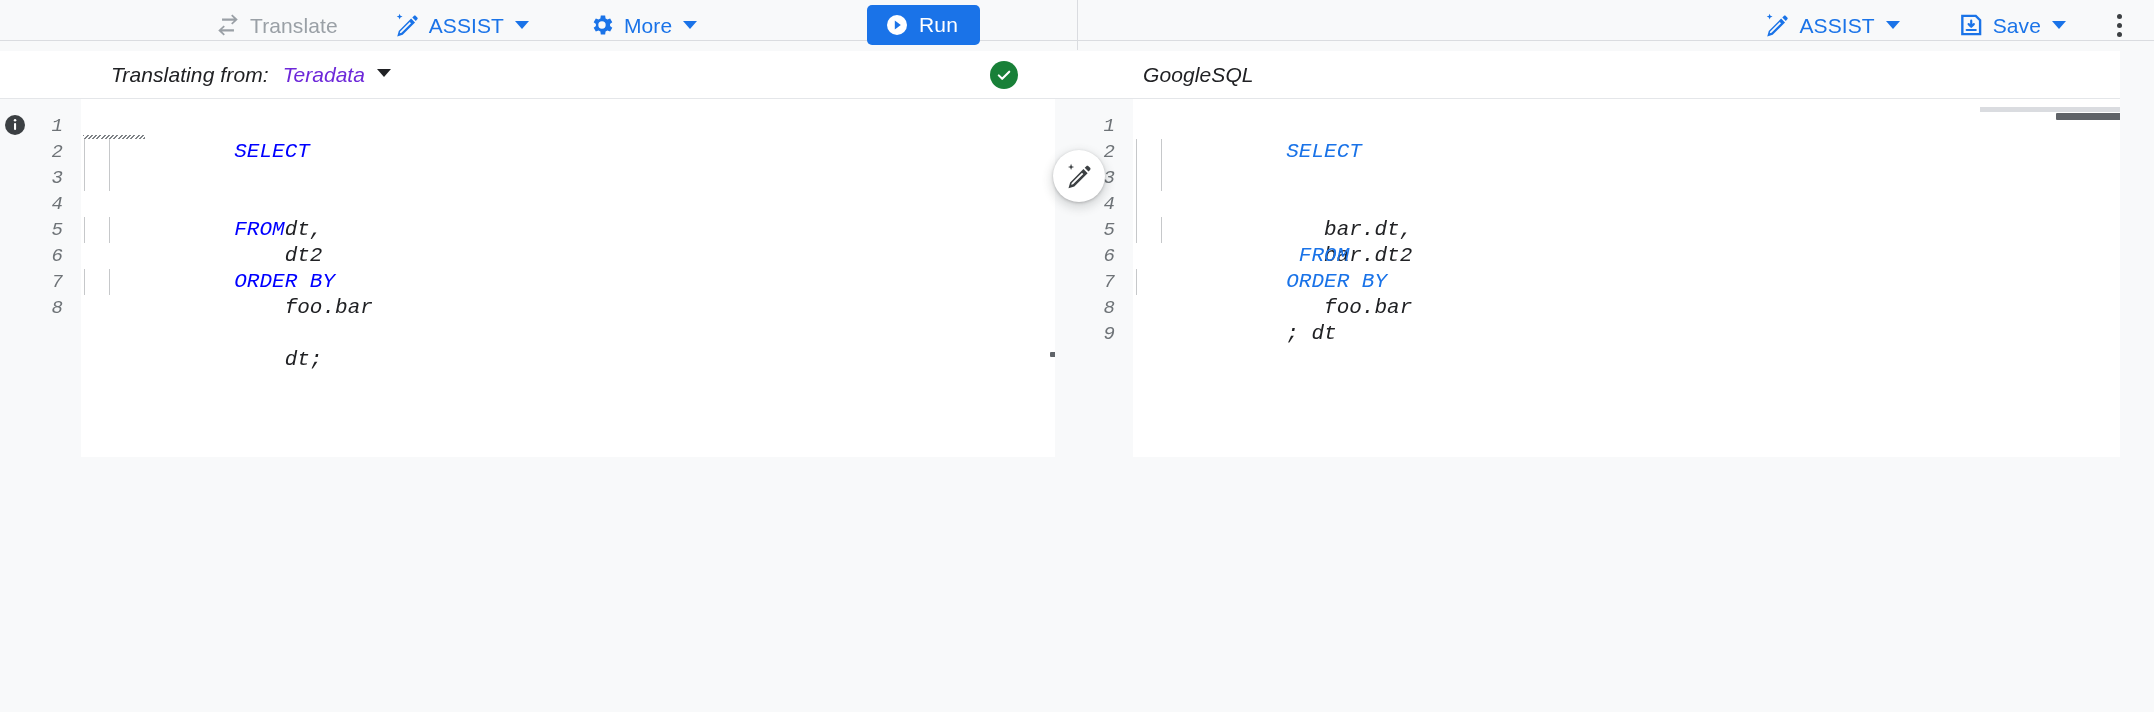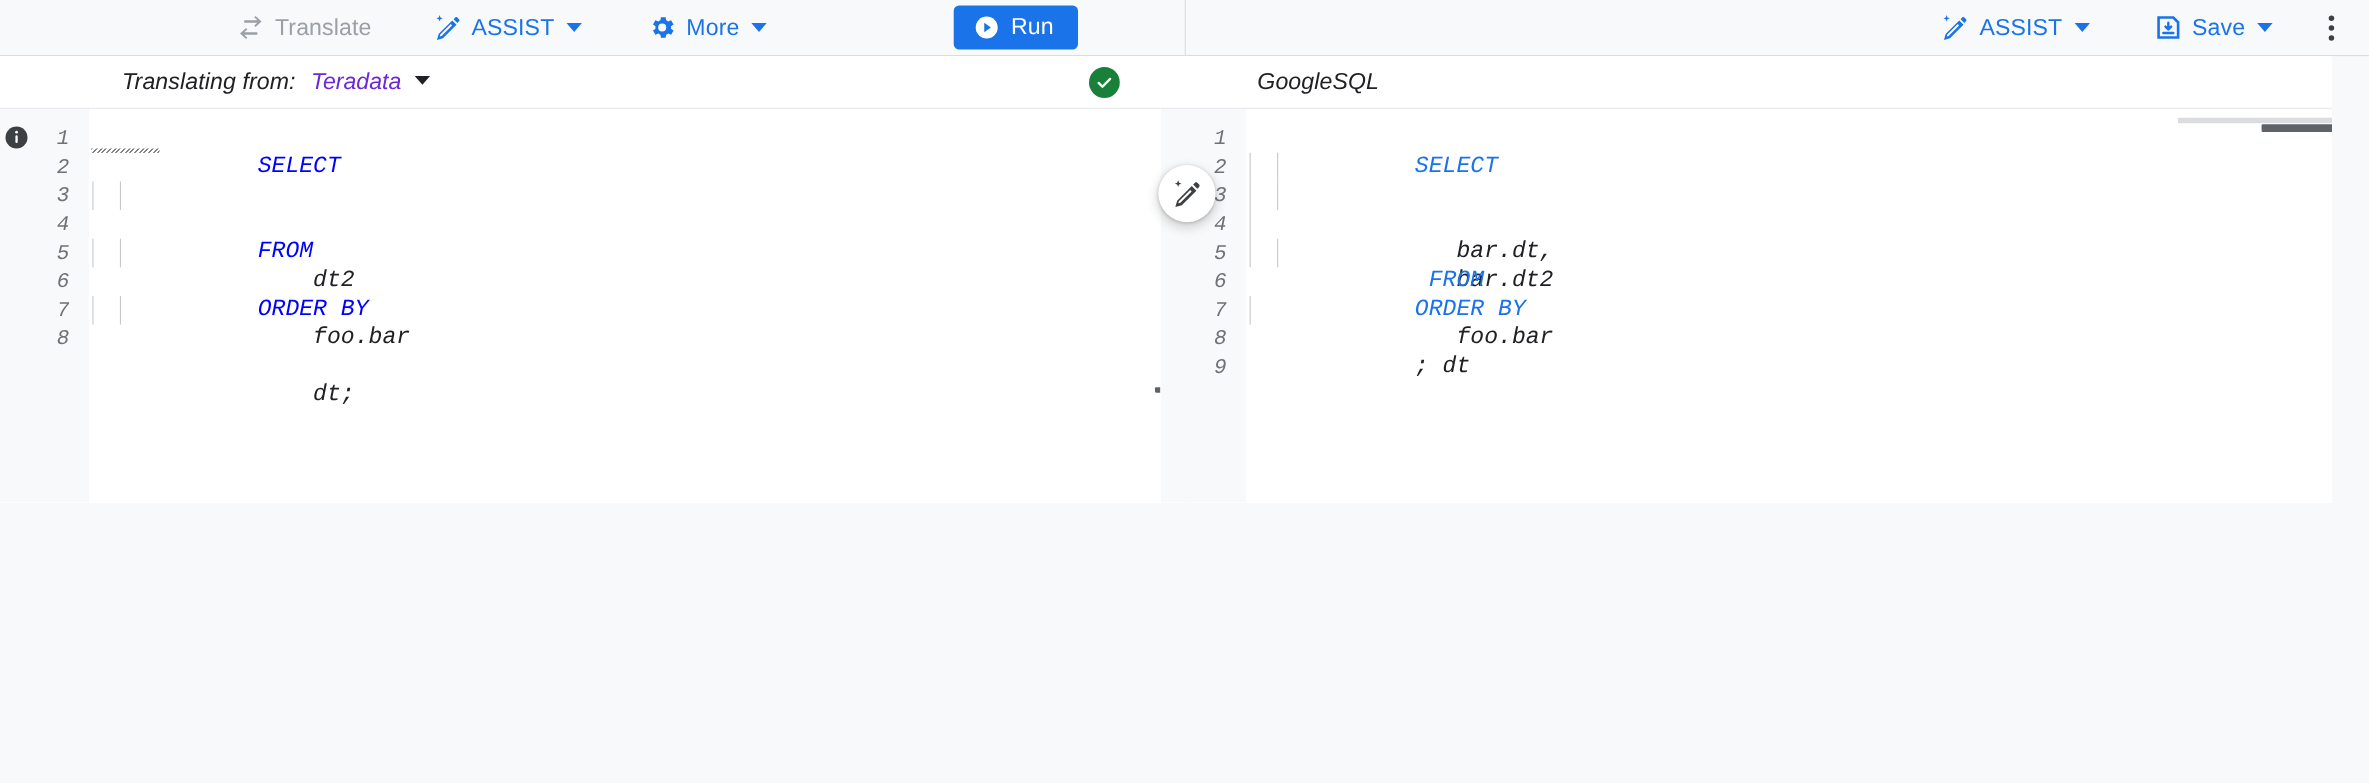--- a/index.html
+++ b/index.html
@@ -22,21 +22,21 @@
     height: 712px;
     background: #f8f9fa;
     overflow: hidden;
   }
 
   
   .toolbar {
     position: absolute;
     left: 0; top: 0;
     width: 2154px;
-    height: 51px;
+    height: 41px;
     background: #f8f9fa;
     border-bottom: 1px solid #dadce0;
     box-sizing: border-box;
   }
   .toolbar-left {
     position: absolute;
     left: 0; top: 0;
     width: 1078px;
     height: 50px;
     border-right: 1px solid #dadce0;
@@ -466,20 +466,25 @@
           <span class="ln" style="top:144px">6</span>
           <span class="ln" style="top:170px">7</span>
           <span class="ln" style="top:196px">8</span>
         </div>
 
         <div class="code">
           <div class="cline" style="top:14px;position:absolute;left:1px">
             <span class="kw-left">SELECT</span>
             <span class="squiggle"></span>
           </div>
+          <div class="cline" style="top:40px;position:absolute;left:1px">
+            <span class="indent-guide" style="left:2px"></span>
+            <span class="indent-guide" style="left:27px"></span>
+            <span>    dt,</span>
+          </div>
           <div class="cline" style="top:66px;position:absolute;left:1px">
             <span class="indent-guide" style="left:2px"></span>
             <span class="indent-guide" style="left:27px"></span>
             <span>    dt2</span>
           </div>
           <div class="cline" style="top:92px;position:absolute;left:1px">
             <span class="kw-left">FROM</span>
           </div>
           <div class="cline" style="top:118px;position:absolute;left:1px">
             <span class="indent-guide" style="left:2px"></span>

